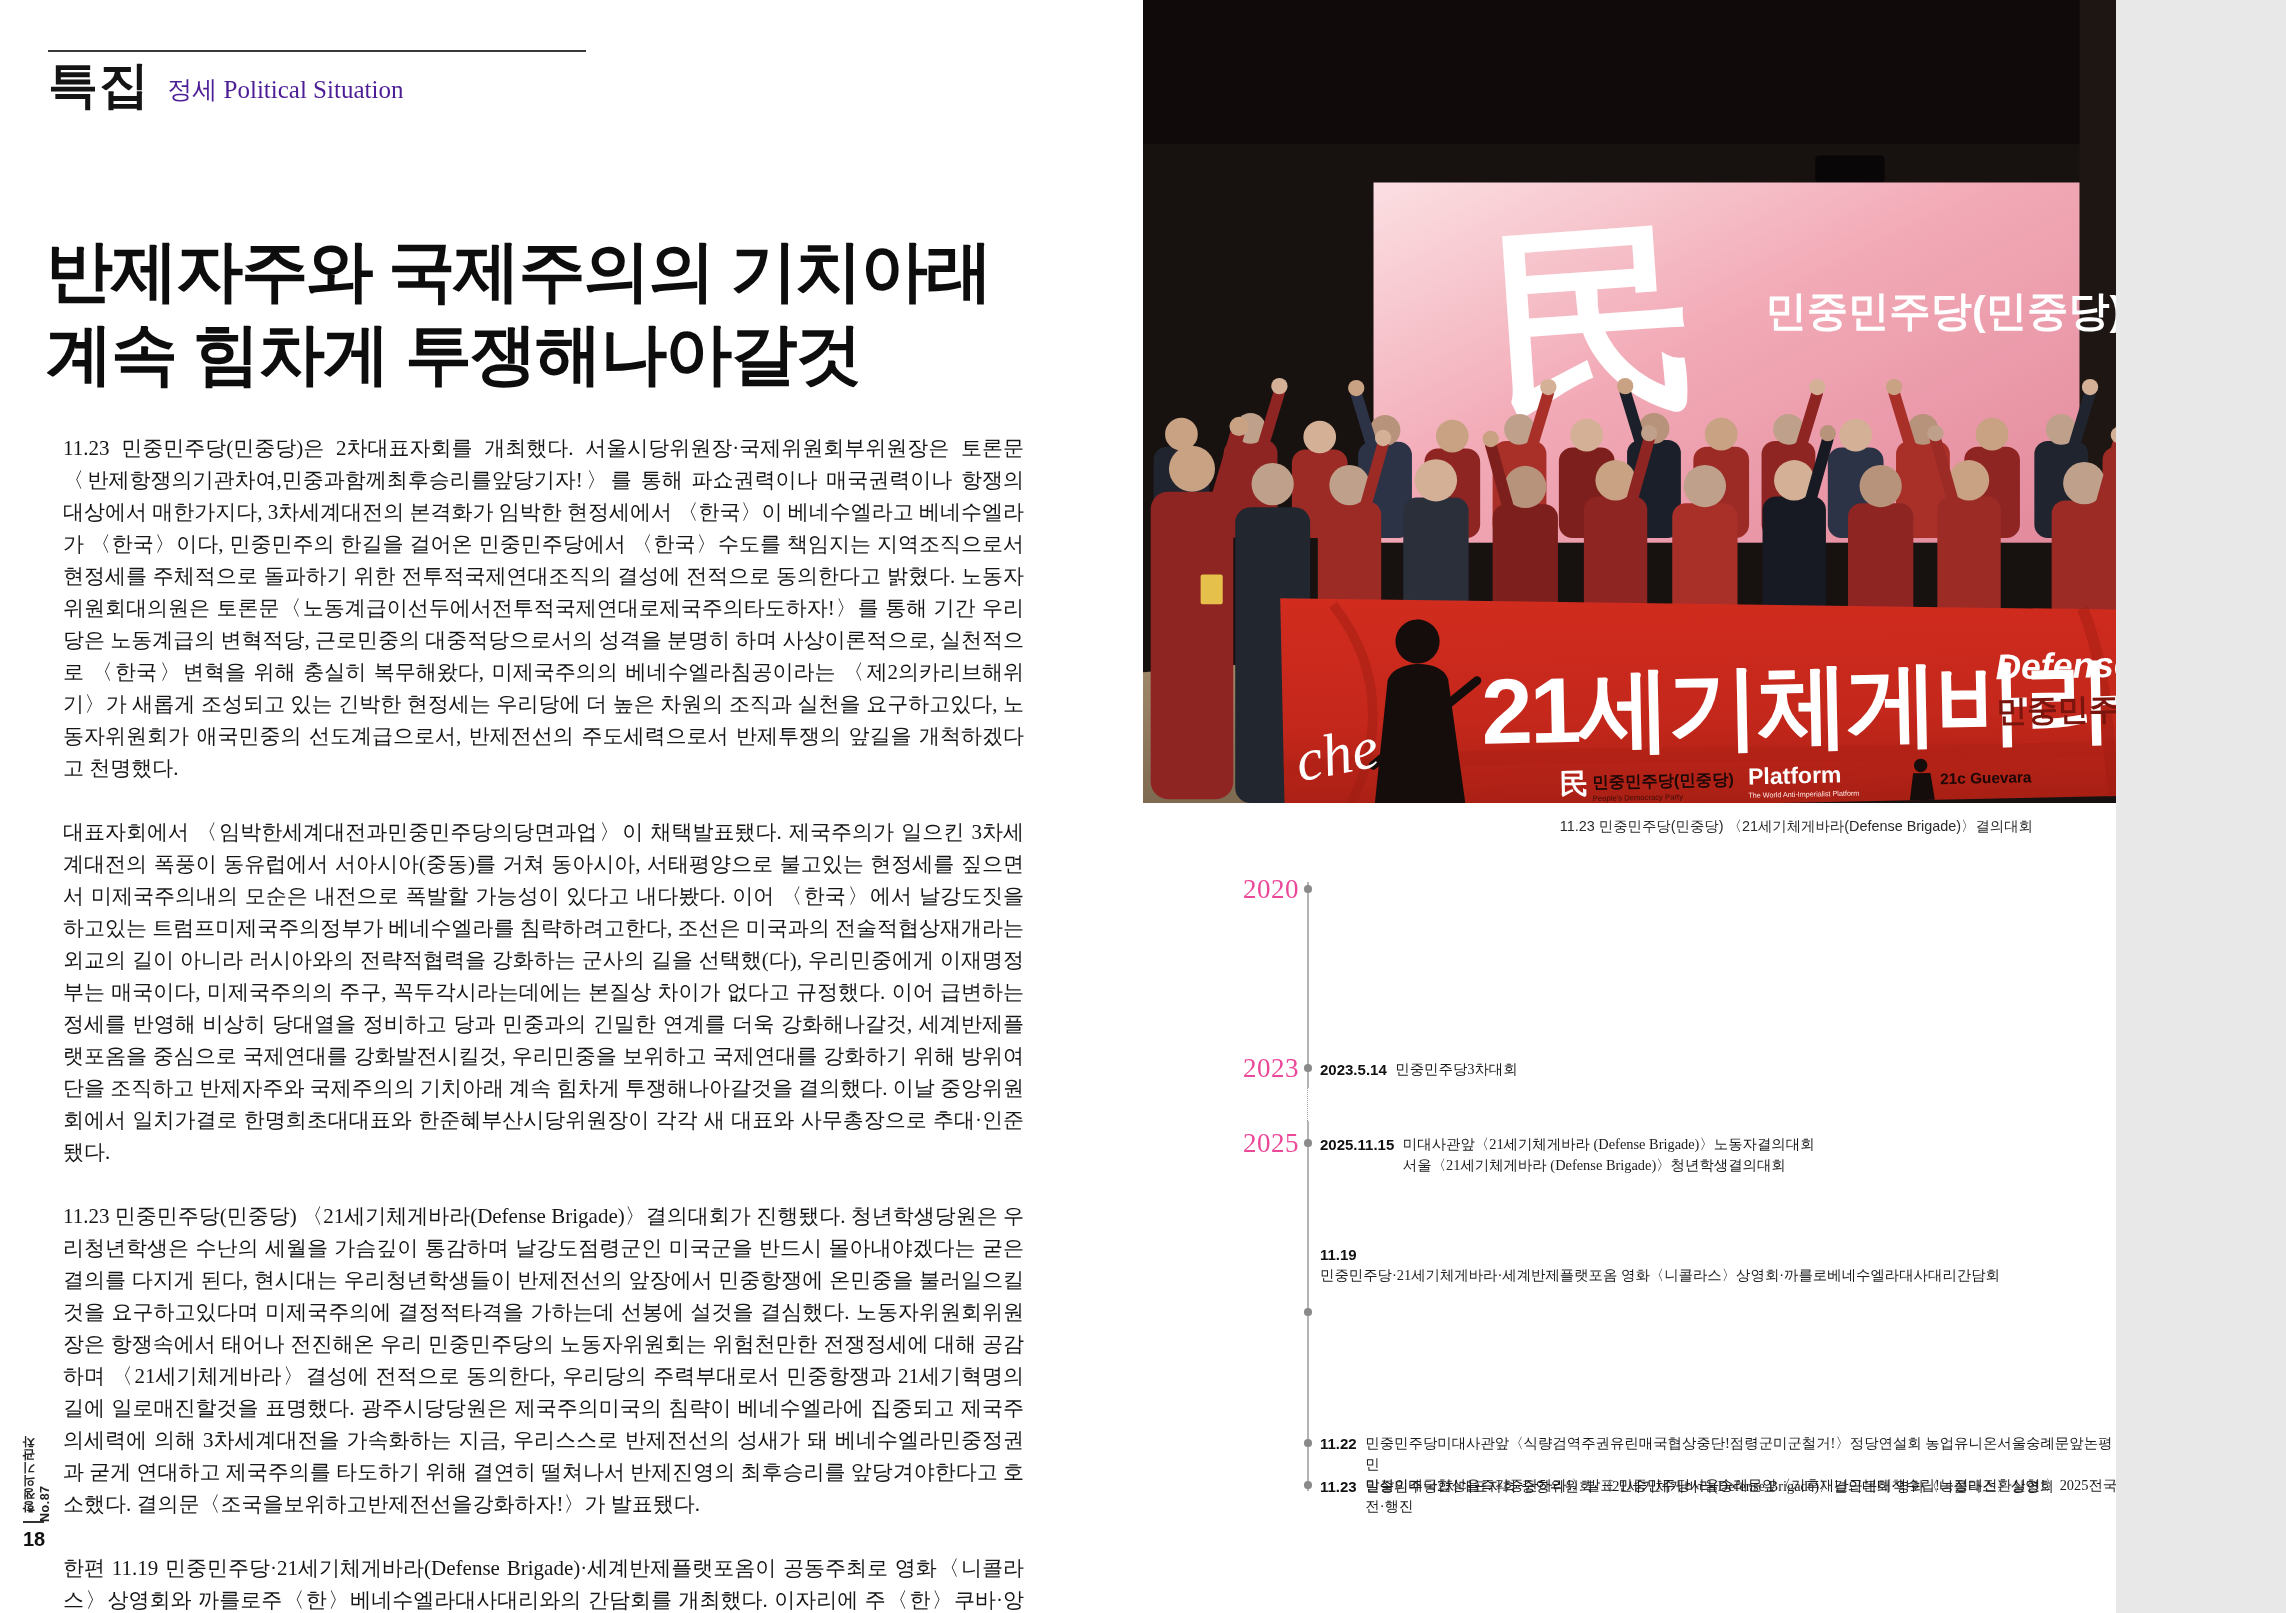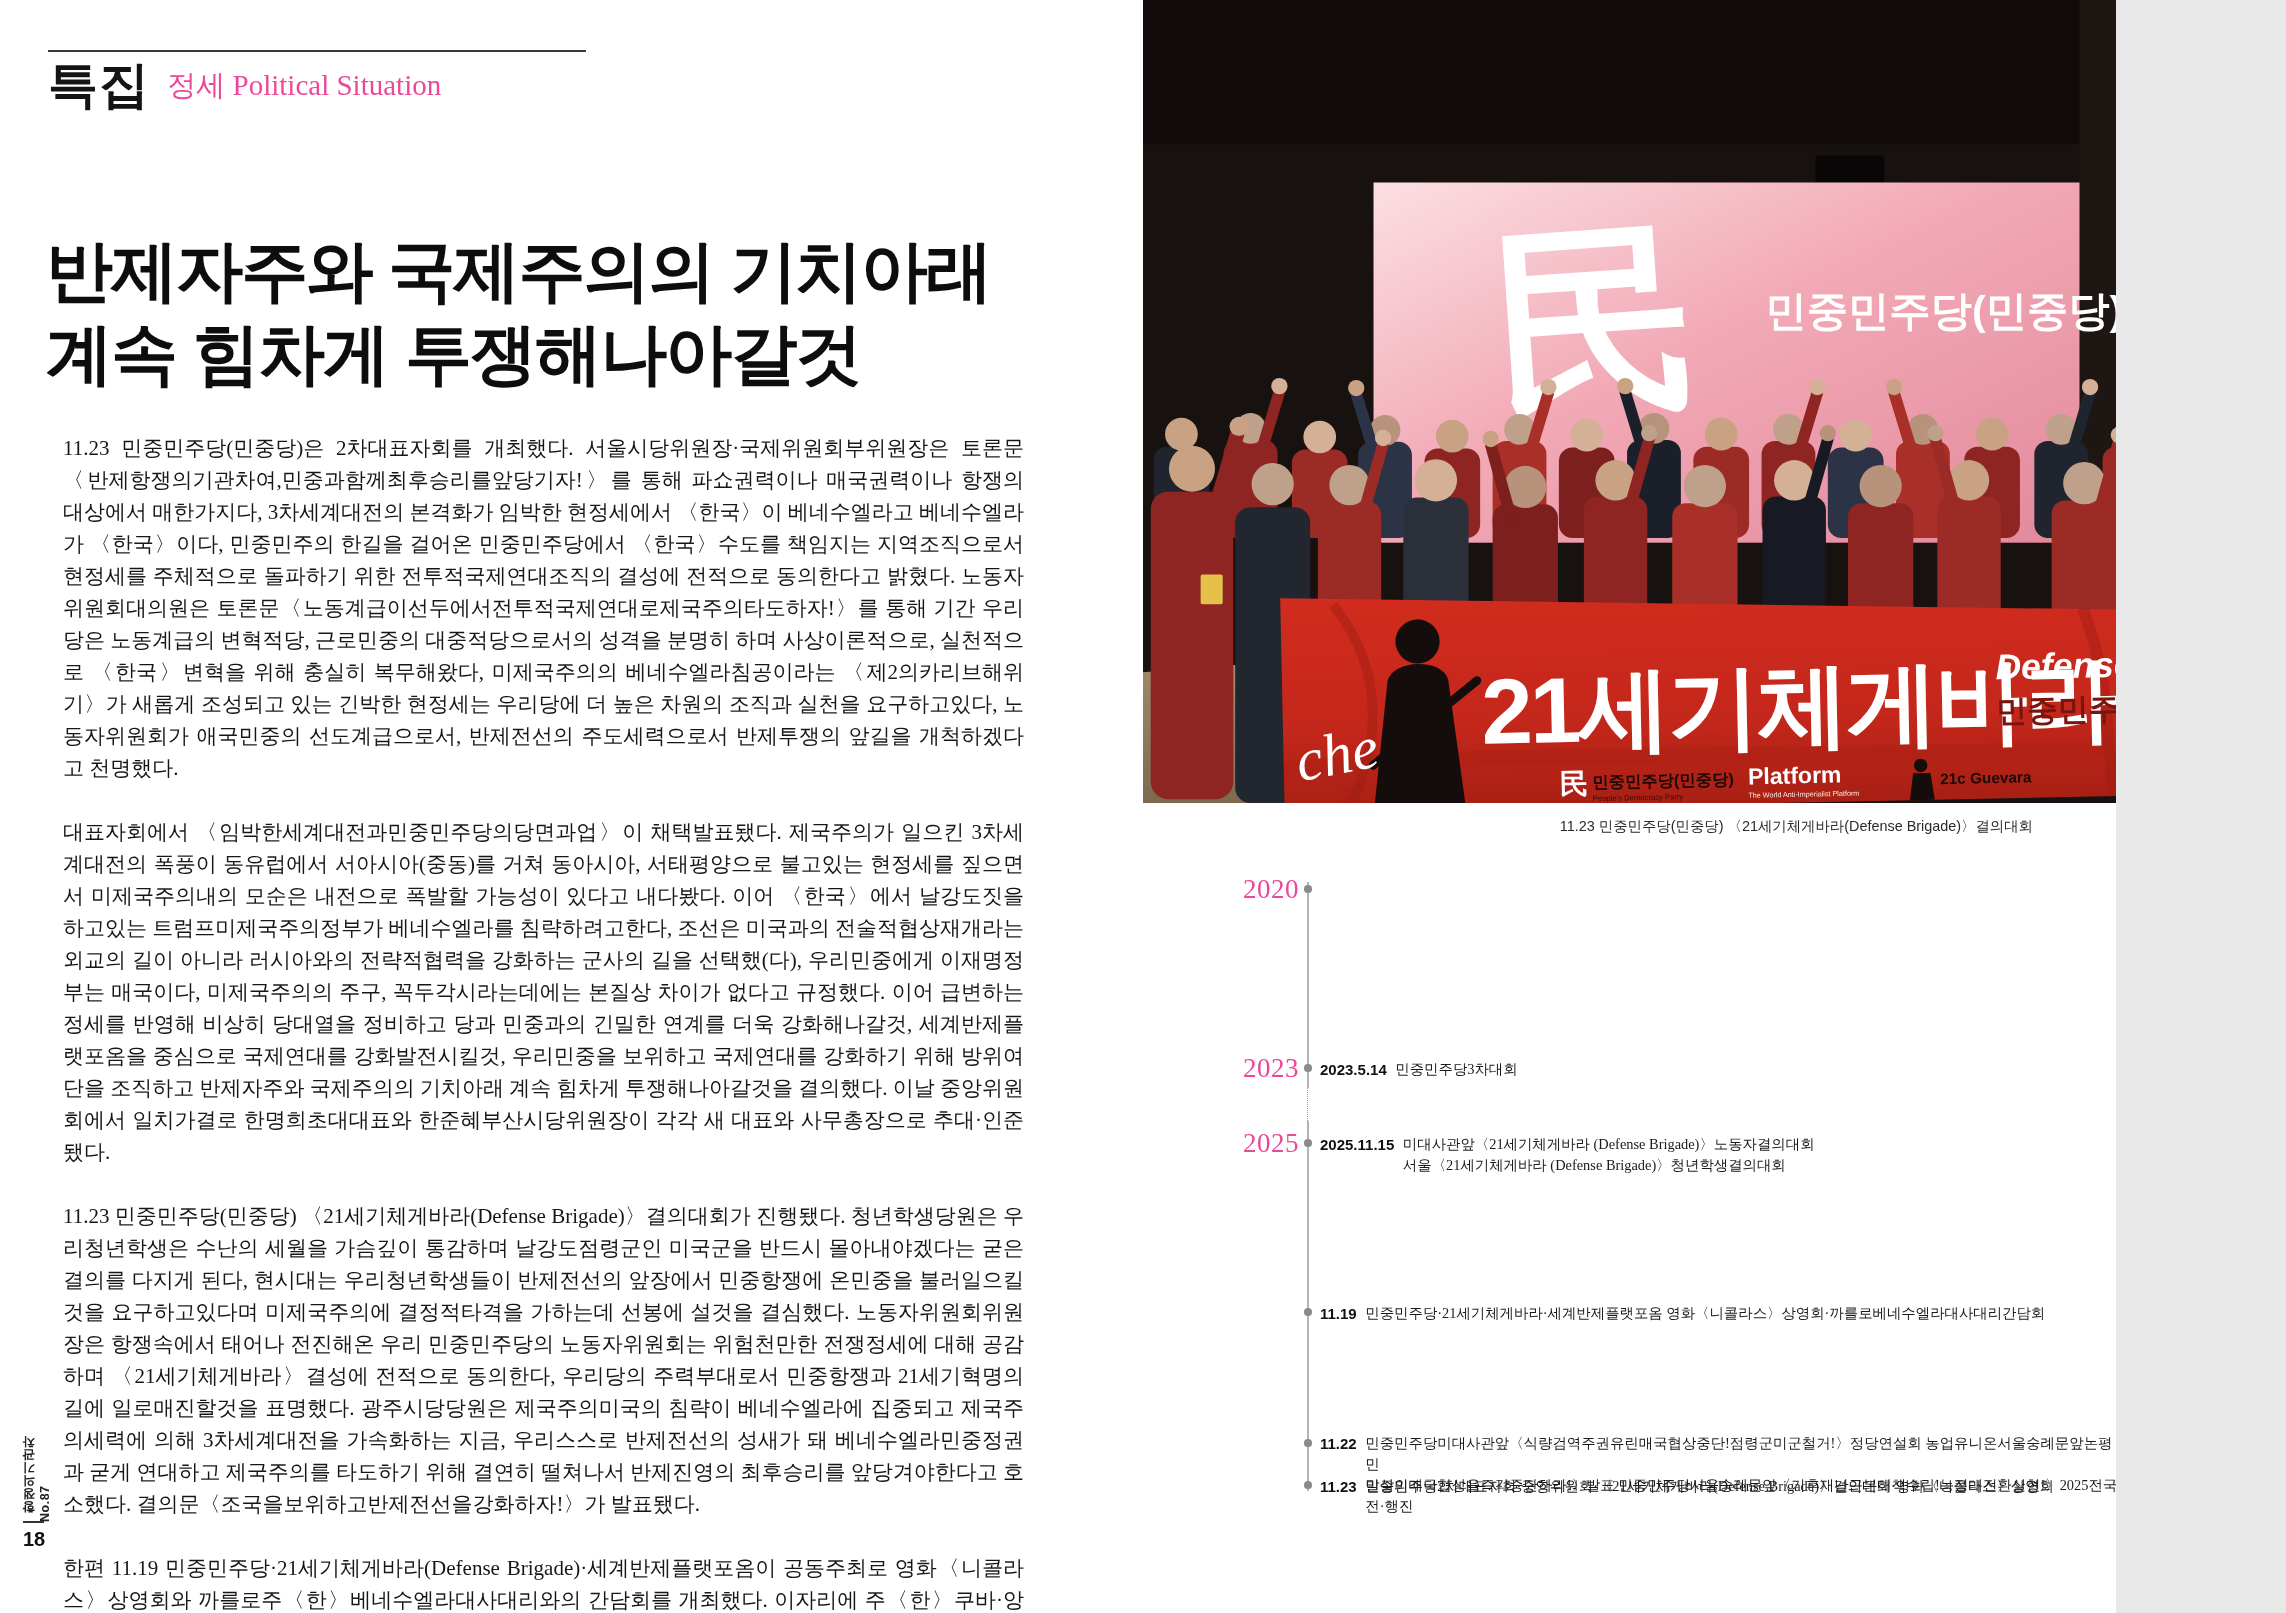--- a/index.html
+++ b/index.html
@@ -2,21 +2,21 @@
 <html><head>
 <meta charset="utf-8">
 <style>
   html,body{margin:0;padding:0;background:#e8e8e8;}
   .sheet{position:relative;width:2116px;height:1614px;background:#ffffff;overflow:hidden;
          font-family:"Liberation Serif",serif;color:#141414;}
   
   .kicker-rule{position:absolute;left:48px;top:50px;width:538px;height:1.9px;background:#3a3a3a;}
   .kicker{position:absolute;left:48px;top:60px;display:flex;align-items:flex-end;gap:17.3px;}
   .kicker-title{font-size:50px;font-weight:600;letter-spacing:1px;line-height:1;}
-  .kicker-sub{font-size:29px;padding-bottom:3.8px;color:#ec4899;}
+  .kicker-sub{font-size:25px;padding-bottom:3.8px;color:#4c1d95;}
   .headline{position:absolute;left:46px;top:229px;font-family:"Liberation Sans",sans-serif;
             font-weight:800;font-size:67px;line-height:83px;letter-spacing:-1.9px;color:#0d0d0d;}
   .bodycol{position:absolute;left:63px;top:432px;width:961px;text-align:justify;
            font-size:21px;line-height:32px;color:#161616;}
   .bodycol p{margin:0 0 32px 0;}
   
   .vfoot{position:absolute;writing-mode:vertical-rl;transform:rotate(180deg);
          font-family:"Liberation Sans",sans-serif;font-size:12.5px;font-weight:600;color:#222;letter-spacing:0.5px;}
   .vfoot-left{left:21px;top:1414px;height:108px;}
   .vfoot-right{left:2240px;top:1485px;height:58px;}
@@ -317,21 +317,21 @@
   </div>
 
   <div class="tl-event" style="top:1134px;">
     <span class="tl-date">2025.11.15</span>
     <div class="tl-lines">
       <div>미대사관앞〈21세기체게바라 (Defense Brigade)〉노동자결의대회</div>
       <div>서울〈21세기체게바라 (Defense Brigade)〉청년학생결의대회</div>
     </div>
   </div>
 
-  <div class="tl-event" style="top:1303px;">
+  <div class="tl-event" style="top:1244px;flex-direction:column;">
     <span class="tl-date">11.19</span>
     <div class="tl-lines">
         <div>민중민주당·21세기체게바라·세계반제플랫포옴 영화〈니콜라스〉상영회·까를로베네수엘라대사대리간담회</div>
       </div>
   </div>
 
   <div class="tl-event" style="top:1433px;">
     <span class="tl-date">11.22</span>
     <div class="tl-lines">
       <div>민중민주당미대사관앞〈식량검역주권유린매국협상중단!점령군미군철거!〉정당연설회 농업유니온서울숭례문앞논평〈농업파괴농민</div>

